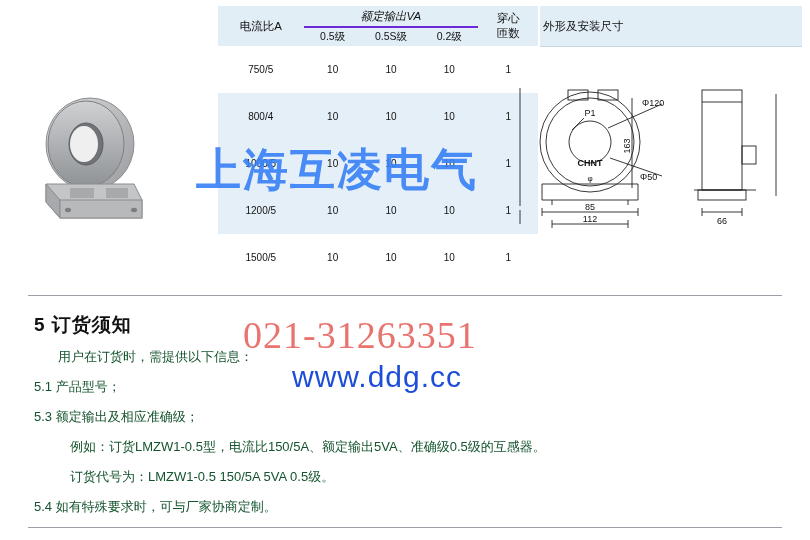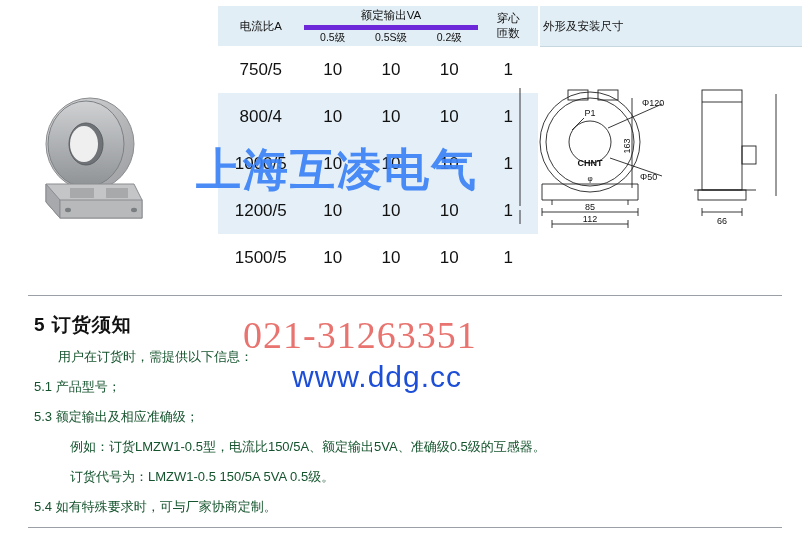--- a/index.html
+++ b/index.html
@@ -27,26 +27,26 @@
   }
   table.spec td, table.spec th {
     padding:0;
     text-align:center;
     vertical-align:middle;
     font-weight:normal;
     color:#111;
   }
   .hdr-row td { background:#e2eef5; height:21px; font-size:11.5px; }
   .hdr-sub td { background:#e2eef5; height:19px; font-size:10.5px; }
-  .data-row td { height:47px; font-size:17px; }
+  .data-row td { height:47px; font-size:10px; }
   .data-row.shade td { background:#e4eff7; }
   .c-ratio { width:66px; }
   .c-va { width:45px; }
   .c-turn { width:46px; }
-  .hdr-va { border-bottom:5px solid #6d28d9; }
+  .hdr-va { border-bottom:2px solid #6d28d9;font-style:italic; }
 
   #outline-header {
     position:absolute;
     left:540px; top:6px;
     width:262px; height:40px;
     background:#e2eef5;
     font-size:11.5px;
     display:flex; align-items:center;
     padding-left:3px;
   }

